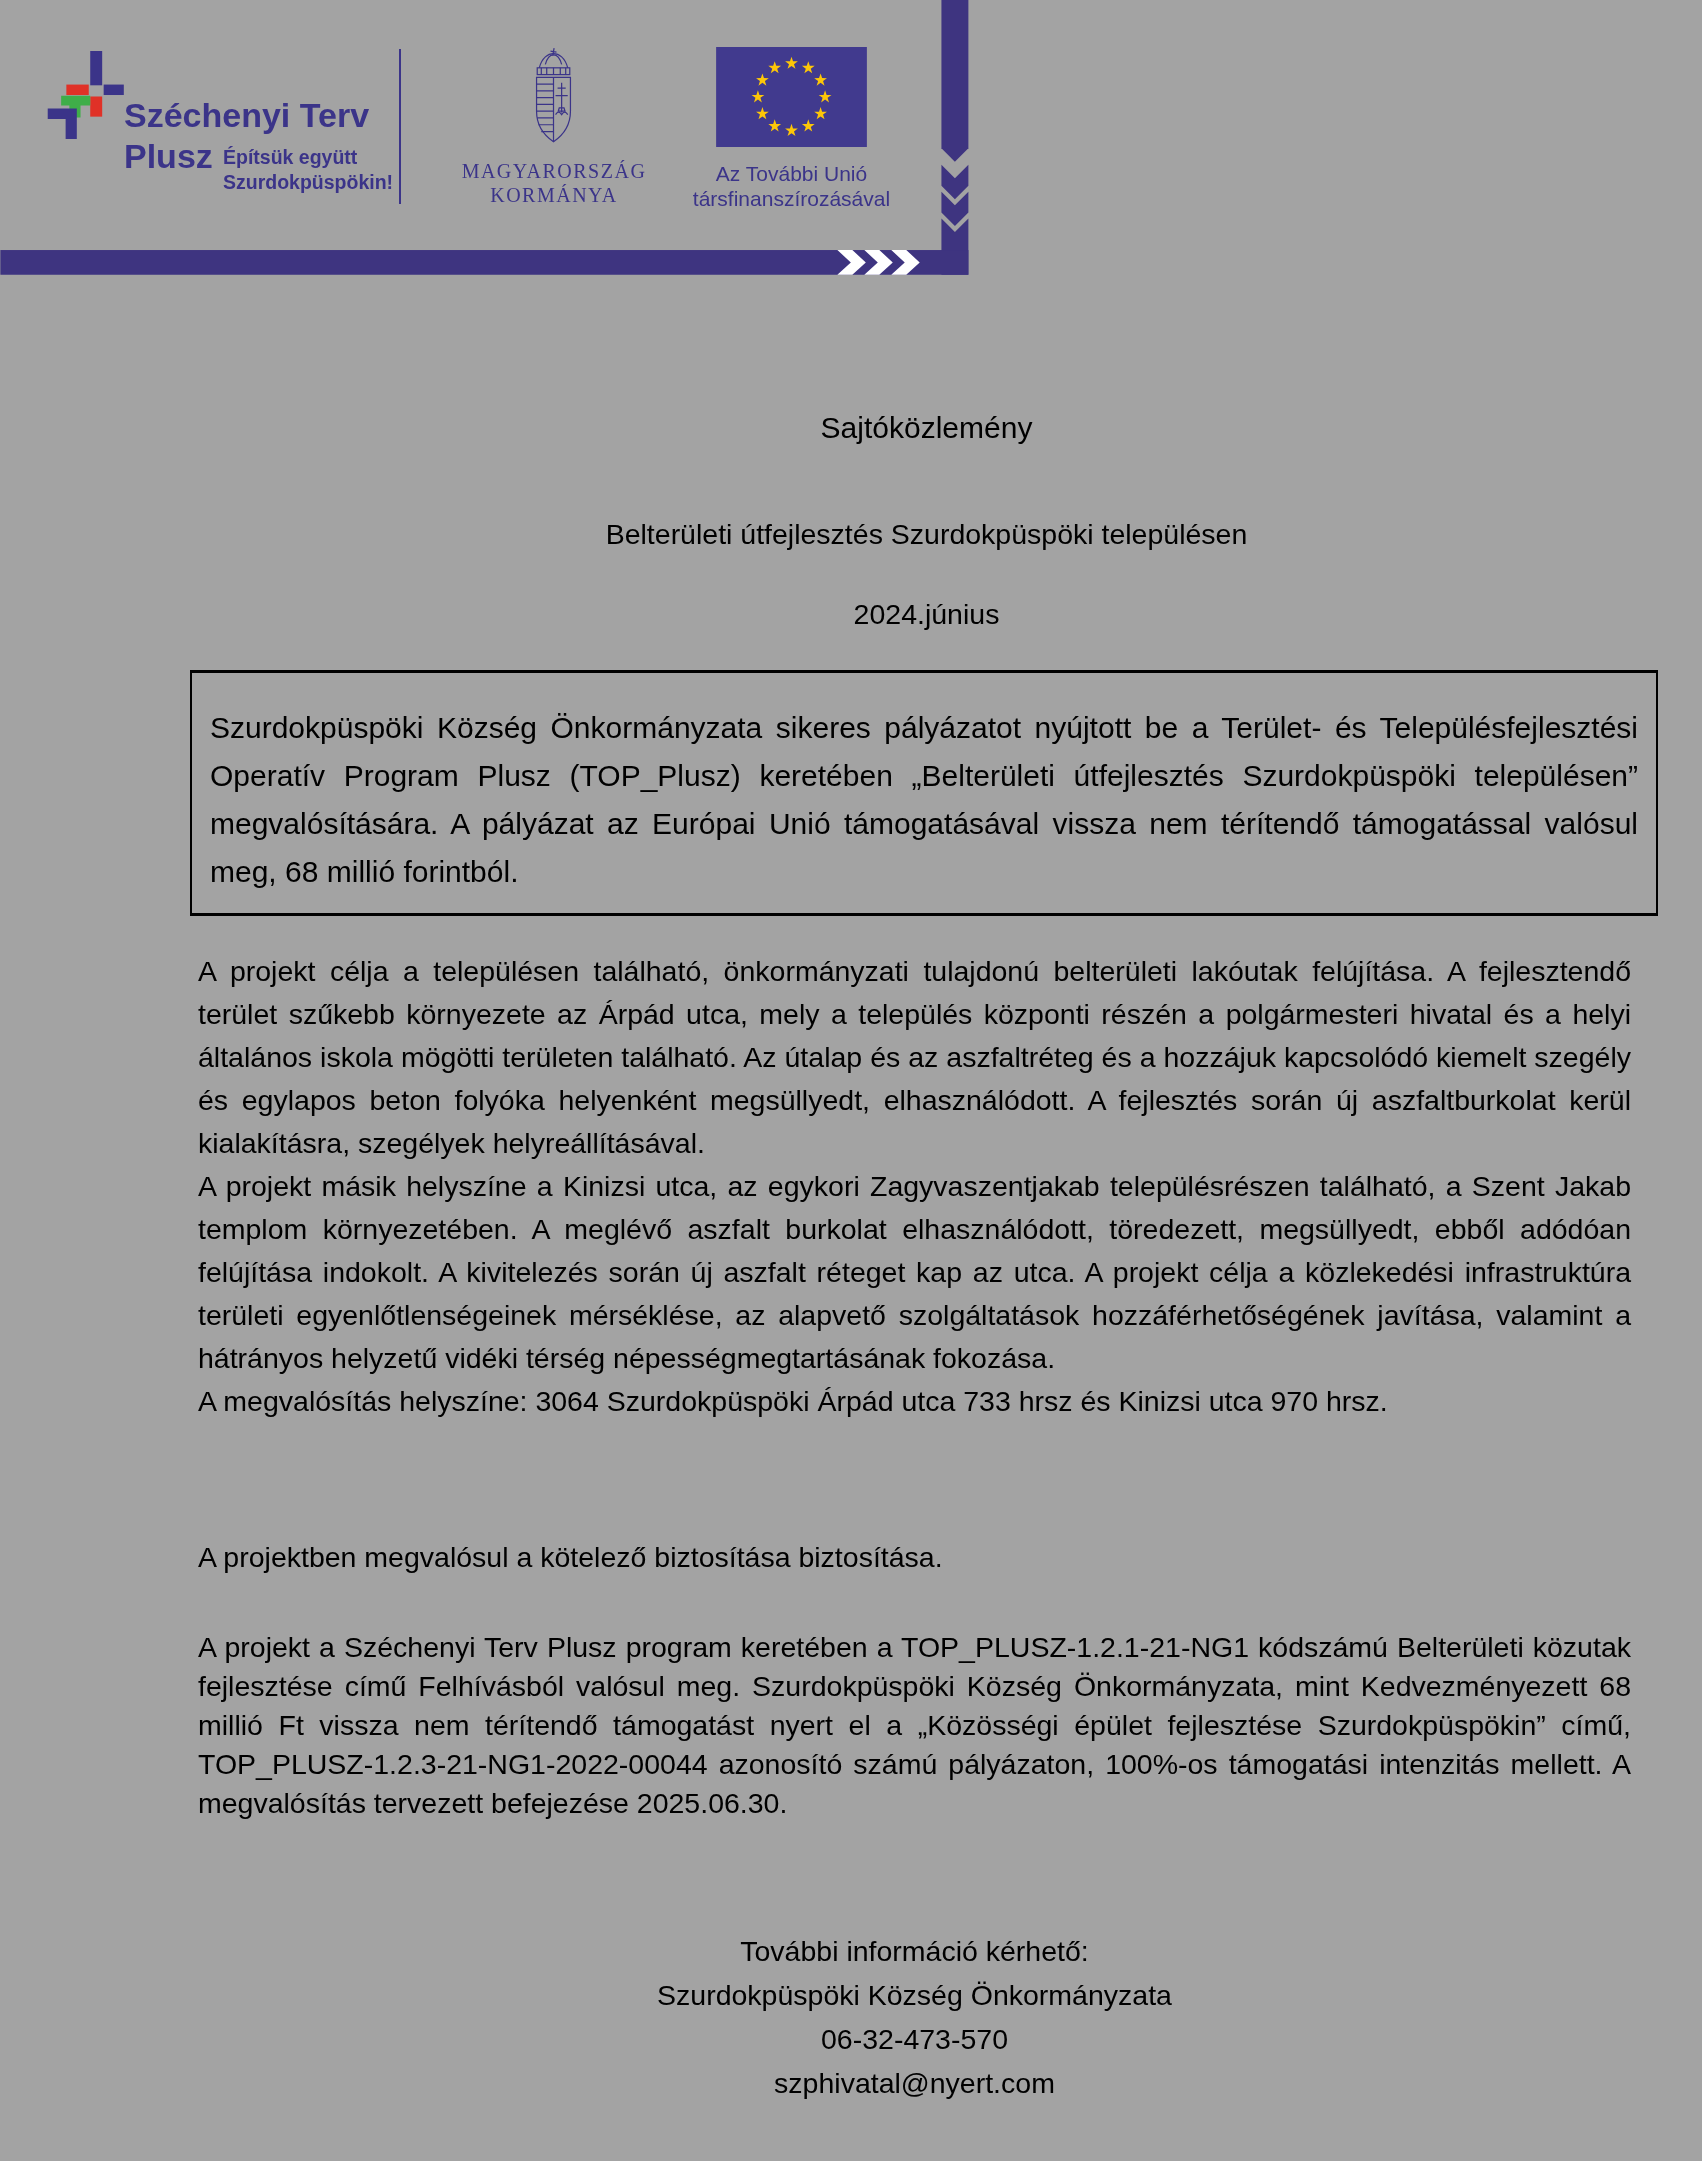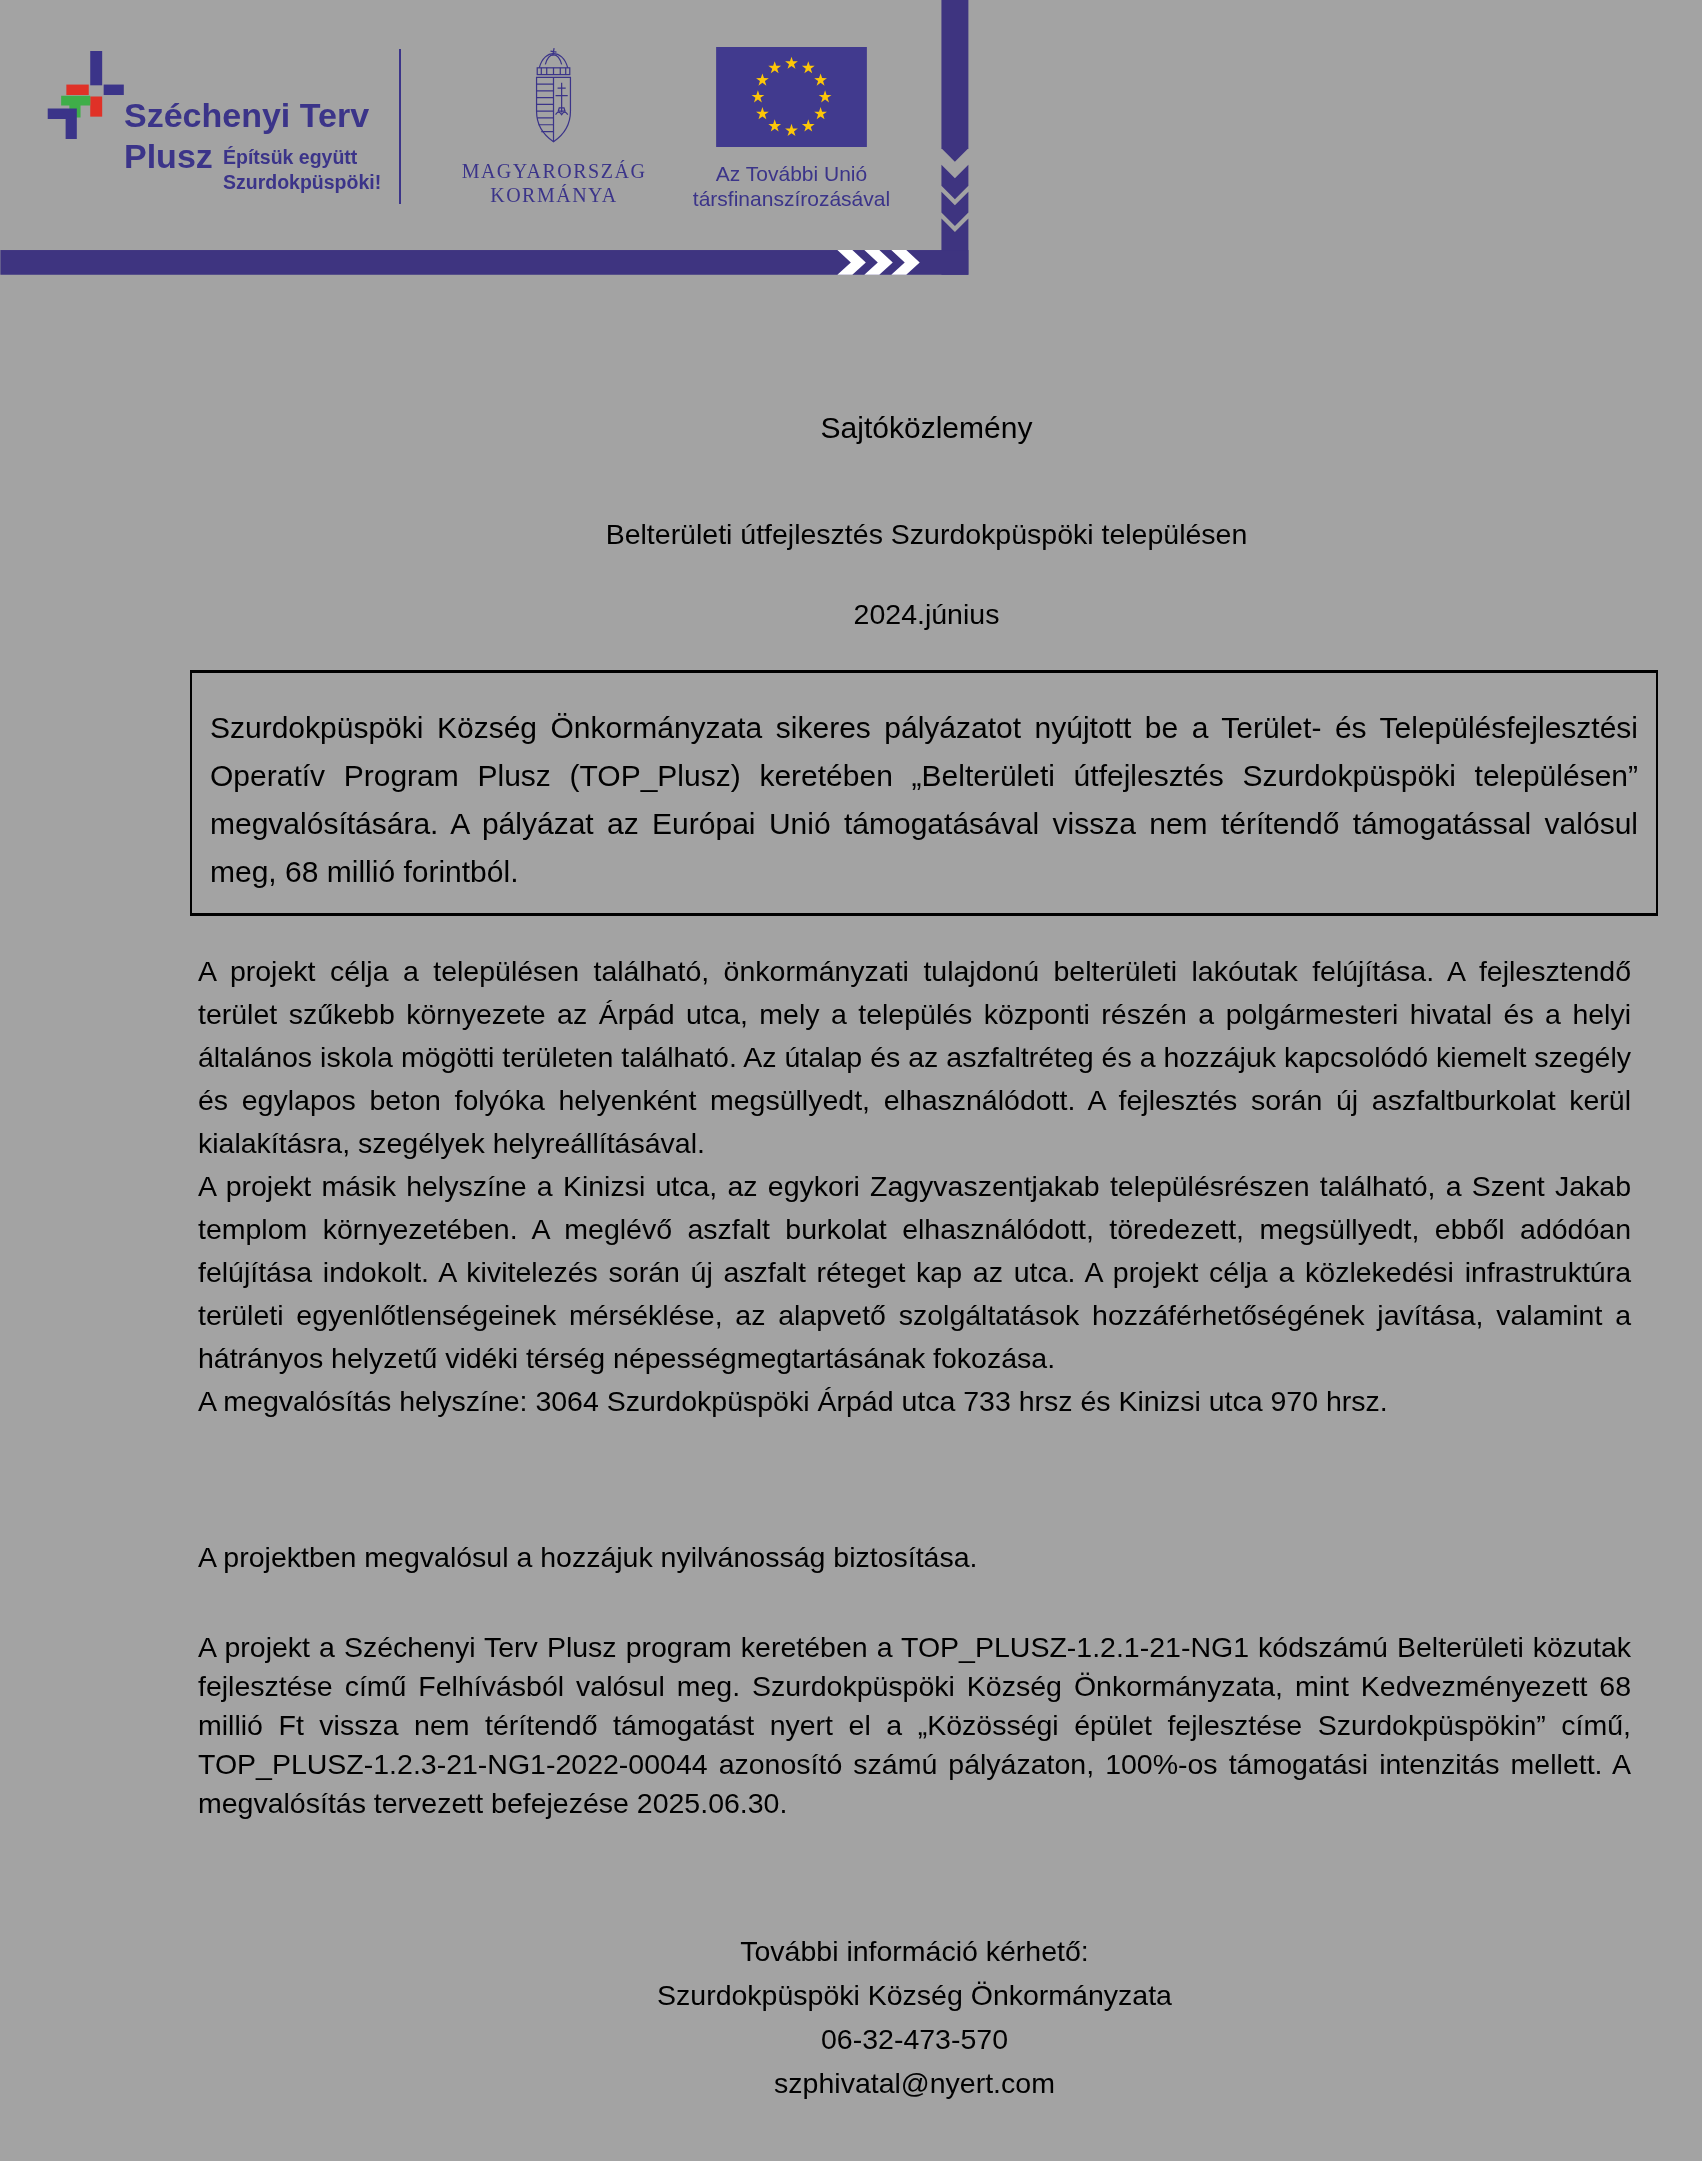--- a/index.html
+++ b/index.html
@@ -45,21 +45,21 @@
       <rect x="59" y="0" width="16" height="46" fill="#3b3489"></rect>
       <rect x="77" y="45" width="27" height="14" fill="#3b3489"></rect>
       <rect x="27" y="45" width="30" height="14" fill="#e03127"></rect>
       <rect x="59" y="61" width="16" height="27" fill="#e03127"></rect>
       <path d="M18,61 H57 V74 H44 V90 H29 V74 H18 Z" fill="#3fae49" transform="translate(2,-1)"></path>
       <path d="M2,77 H41 V118 H26 V91 H2 Z" fill="#3b3489"></path>
     </svg>
     <div class="abs logo-text logo-title" style="left:124px;top:98px">Széchenyi Terv</div>
     <div class="abs logo-text logo-title" style="left:124px;top:139px">Plusz</div>
     <div class="abs logo-text logo-tagline" style="left:223px;top:148px">Építsük együtt</div>
-    <div class="abs logo-text logo-tagline" style="left:223px;top:173px">Szurdokpüspöki!</div>
+    <div class="abs logo-text logo-tagline" style="left:223px;top:173px">Szurdokpüspökin!</div>
 
     <div class="abs vsep"></div>
 
     <svg class="abs" style="left:523px;top:46px" width="61" height="106" viewBox="0 0 90 156" fill="none" stroke="#3b3489" stroke-width="1.8">
       <path d="M45,3 v11 M40.5,8 h9" transform="rotate(10 45 8)"></path>
       <path d="M24,32 C28,17 37,11 45,11 C53,11 62,17 66,32"></path>
       <path d="M33,27 C36,16 41,13 45,13 C49,13 54,16 57,27"></path>
       <rect x="21" y="32" width="48" height="10"></rect>
       <path d="M27,32 v10 M35,32 v10 M45,32 v10 M55,32 v10 M63,32 v10"></path>
       <path d="M20,46 h50 v50 q0,28 -25,45 q-25,-17 -25,-45 z"></path>
@@ -121,21 +121,21 @@
     <div class="para">Szurdokpüspöki Község Önkormányzata sikeres pályázatot nyújtott be a Terület- és Településfejlesztési Operatív Program Plusz (TOP_Plusz) keretében „Belterületi útfejlesztés Szurdokpüspöki településen” megvalósítására. A pályázat az Európai Unió támogatásával vissza nem térítendő támogatással valósul meg, 68 millió forintból.</div>
   </div>
 
   <div class="abs bodyblock" style="top:950px">
     <div class="para">A projekt célja a településen található, önkormányzati tulajdonú belterületi lakóutak felújítása. A fejlesztendő terület szűkebb környezete az Árpád utca, mely a település központi részén a polgármesteri hivatal és a helyi általános iskola mögötti területen található. Az útalap és az aszfaltréteg és a hozzájuk kapcsolódó kiemelt szegély és egylapos beton folyóka helyenként megsüllyedt, elhasználódott. A fejlesztés során új aszfaltburkolat kerül kialakításra, szegélyek helyreállításával.</div>
     <div class="para">A projekt másik helyszíne a Kinizsi utca, az egykori Zagyvaszentjakab településrészen található, a Szent Jakab templom környezetében. A meglévő aszfalt burkolat elhasználódott, töredezett, megsüllyedt, ebből adódóan felújítása indokolt. A kivitelezés során új aszfalt réteget kap az utca. A projekt célja a közlekedési infrastruktúra területi egyenlőtlenségeinek mérséklése, az alapvető szolgáltatások hozzáférhetőségének javítása, valamint a hátrányos helyzetű vidéki térség népességmegtartásának fokozása.</div>
     <div class="para">A megvalósítás helyszíne: 3064 Szurdokpüspöki Árpád utca 733 hrsz és Kinizsi utca 970 hrsz.</div>
   </div>
 
   <div class="abs bodyblock" style="top:1536px">
-    <div class="para" style="text-align:left;white-space:nowrap">A projektben megvalósul a hozzájuk nyilvánosság biztosítása.</div>
+    <div class="para" style="text-align:left;white-space:nowrap">A projektben megvalósul a kötelező biztosítása biztosítása.</div>
   </div>
 
   <div class="abs bodyblock" style="top:1628px">
     <div class="para para-wide">A projekt a Széchenyi Terv Plusz program keretében a TOP_PLUSZ-1.2.1-21-NG1 kódszámú Belterületi közutak fejlesztése című Felhívásból valósul meg. Szurdokpüspöki Község Önkormányzata, mint Kedvezményezett 68 millió Ft vissza nem térítendő támogatást nyert el a „Közösségi épület fejlesztése Szurdokpüspökin” című, TOP_PLUSZ-1.2.3-21-NG1-2022-00044 azonosító számú pályázaton, 100%-os támogatási intenzitás mellett. A megvalósítás tervezett befejezése 2025.06.30.</div>
   </div>
 
   <div class="abs bodyblock contact" style="top:1929px">
     <div class="para">További információ kérhető:</div>
     <div class="para">Szurdokpüspöki Község Önkormányzata</div>
     <div class="para">06-32-473-570</div>

